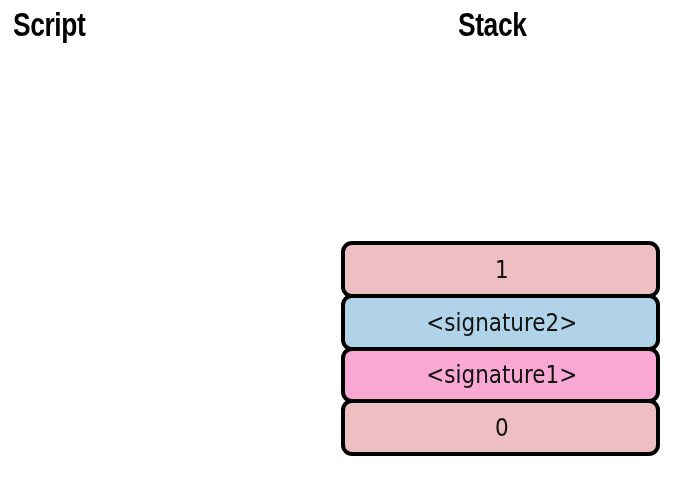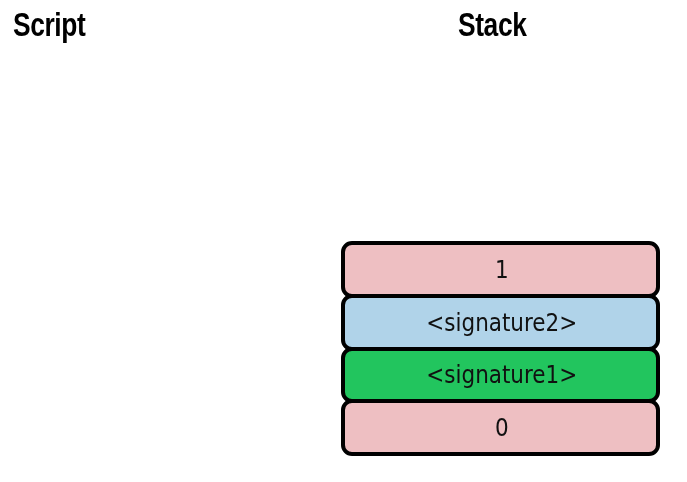--- a/index.html
+++ b/index.html
@@ -88,21 +88,21 @@
 <div id="stack-column">
 
   <div class="stack-item" style="background-color: rgb(238, 191, 194);">
     <span class="item-label">1</span>
   </div>
 
   <div class="stack-item" style="background-color: rgb(176, 211, 233); justify-content: center;">
     <span class="item-label">&lt;signature2&gt;</span>
   </div>
 
-  <div class="stack-item" style="background-color: #22c55e;">
+  <div class="stack-item" style="background-color: #f9a8d4;">
     <span class="item-label">&lt;signature1&gt;</span>
   </div>
 
   <div class="stack-item" style="background-color: rgb(238, 191, 194);">
     <span class="item-label">0</span>
   </div>
 
 </div>
 
 </body></html>

